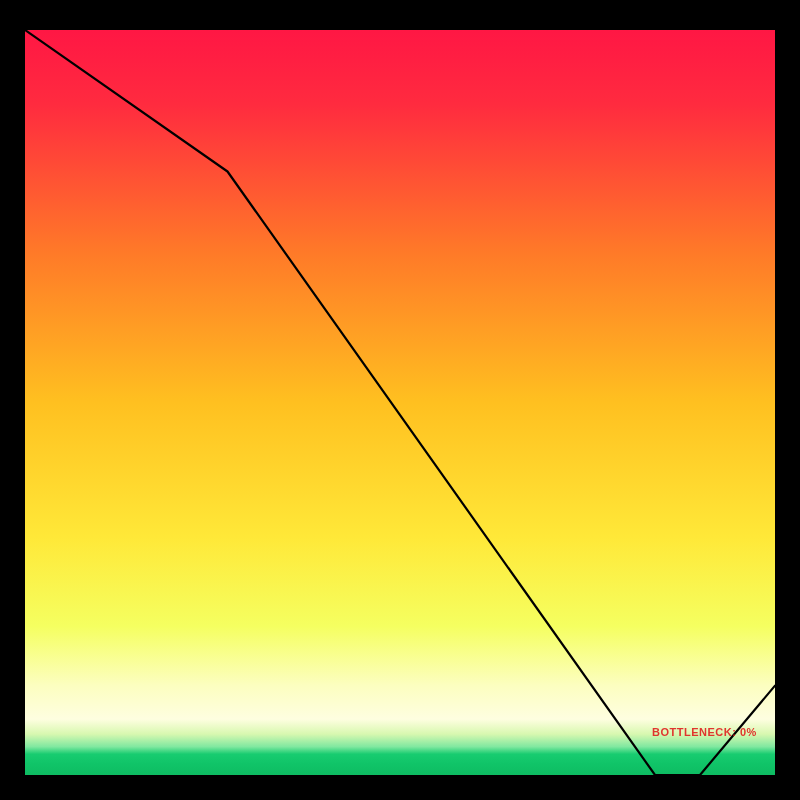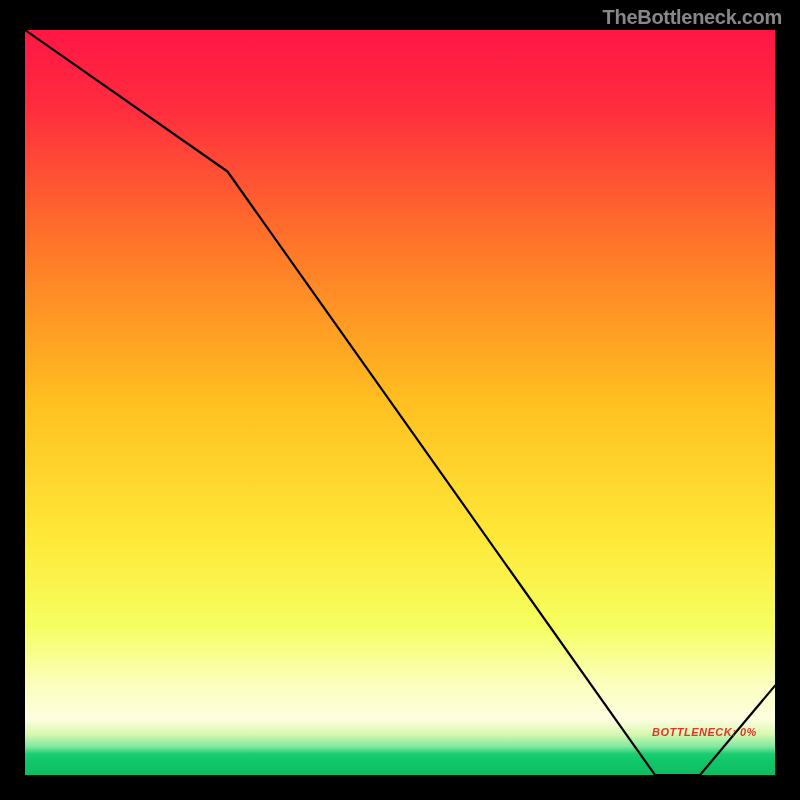--- a/index.html
+++ b/index.html
@@ -21,41 +21,39 @@
     letter-spacing: -0.3px;
     z-index: 10;
   }
   .plot-area {
     position: absolute;
     left: 25px;
     top: 30px;
     width: 750px;
     height: 745px;
     overflow: hidden;
-    font-style: italic;
   }
   svg.bg { position: absolute; left: 0; top: 0; }
   svg.line { position: absolute; left: 0; top: 0; }
   .bottleneck-label {
     position: absolute;
     left: 627px;
     top: 696px;
     color: #e02020;
     font-family: Arial, Helvetica, sans-serif;
     font-size: 11px;
     font-weight: bold;
     letter-spacing: 0.5px;
     opacity: 0.9;
   }
 </style>
 </head>
 <body>
 
 <div class="container">
-  <div class="watermark">TheBottleneck.com</div>
 
   <div class="plot-area">
     <svg class="bg" width="750" height="745" viewBox="0 0 750 745" preserveAspectRatio="none">
       <defs>
         <linearGradient id="g" x1="0" y1="0" x2="0" y2="1">
           <stop offset="0.00" stop-color="#ff1744"></stop>
           <stop offset="0.10" stop-color="#ff2b3f"></stop>
           <stop offset="0.30" stop-color="#ff7a28"></stop>
           <stop offset="0.50" stop-color="#ffc020"></stop>
           <stop offset="0.68" stop-color="#ffe838"></stop>

